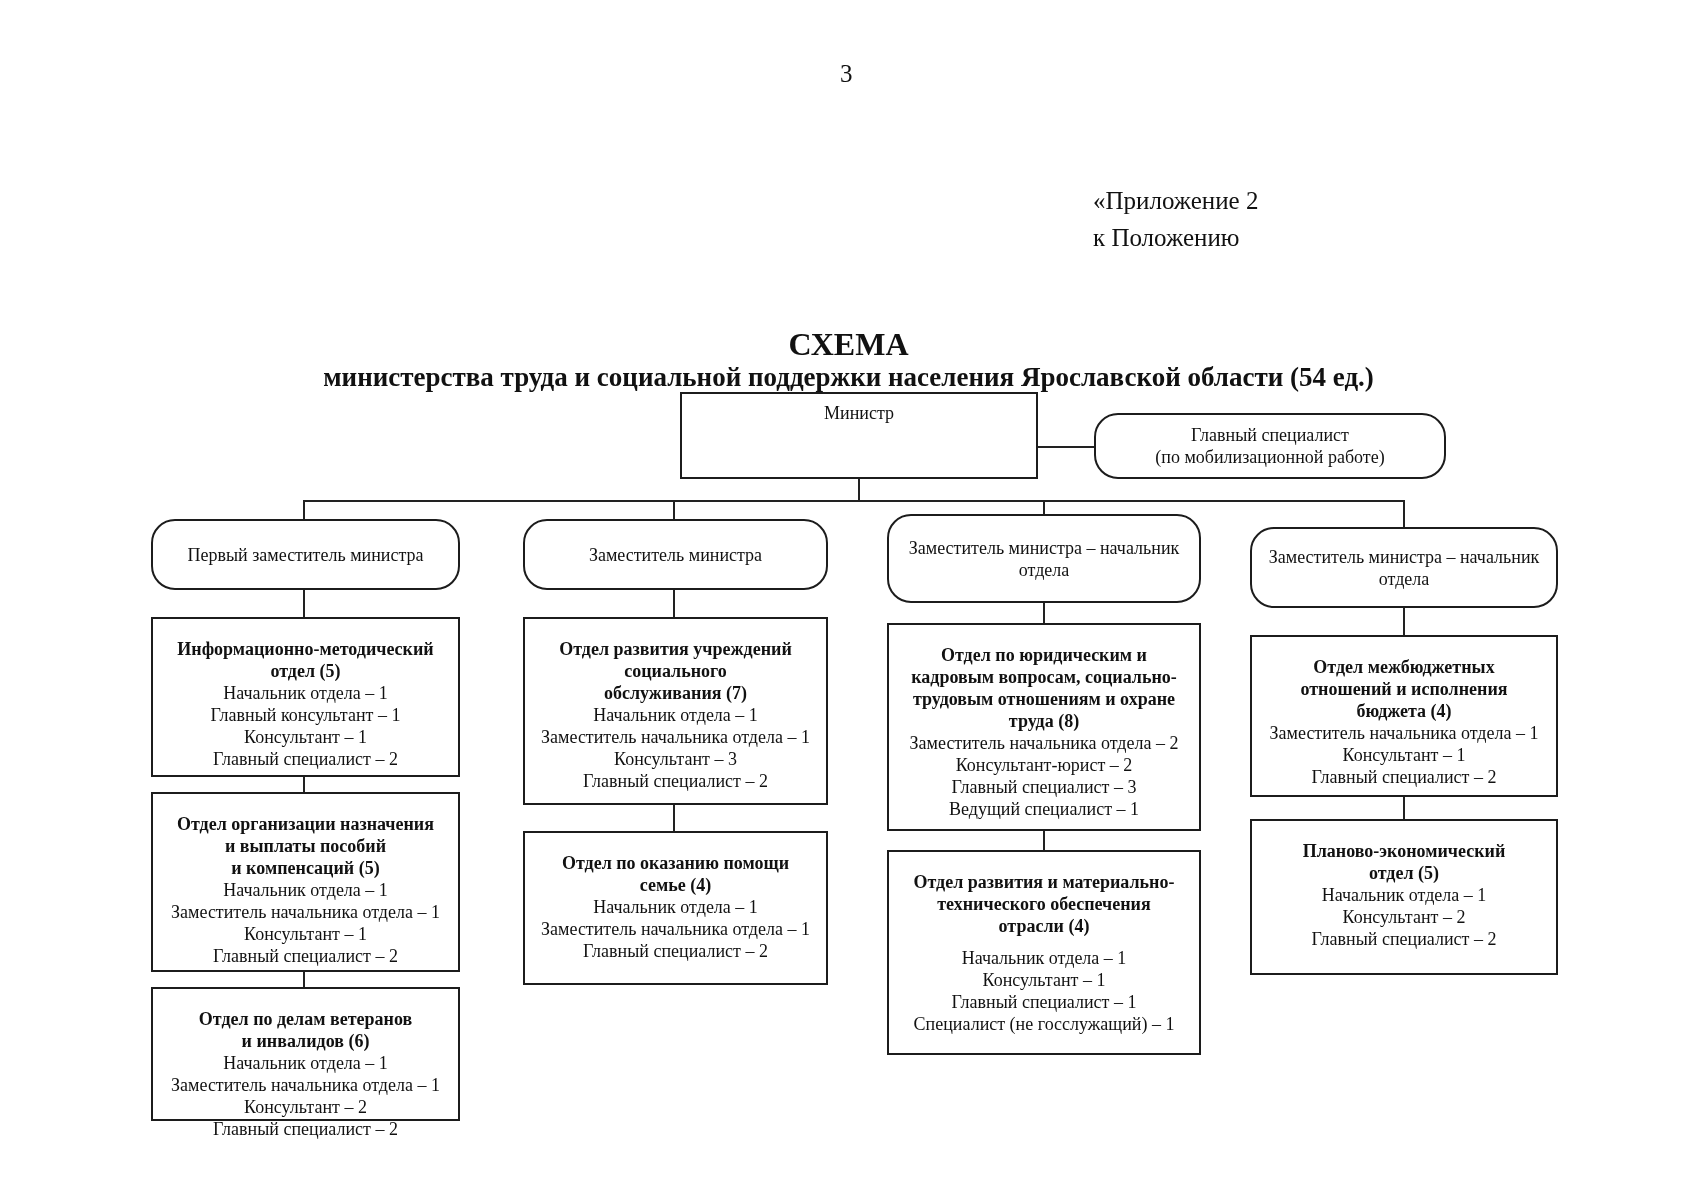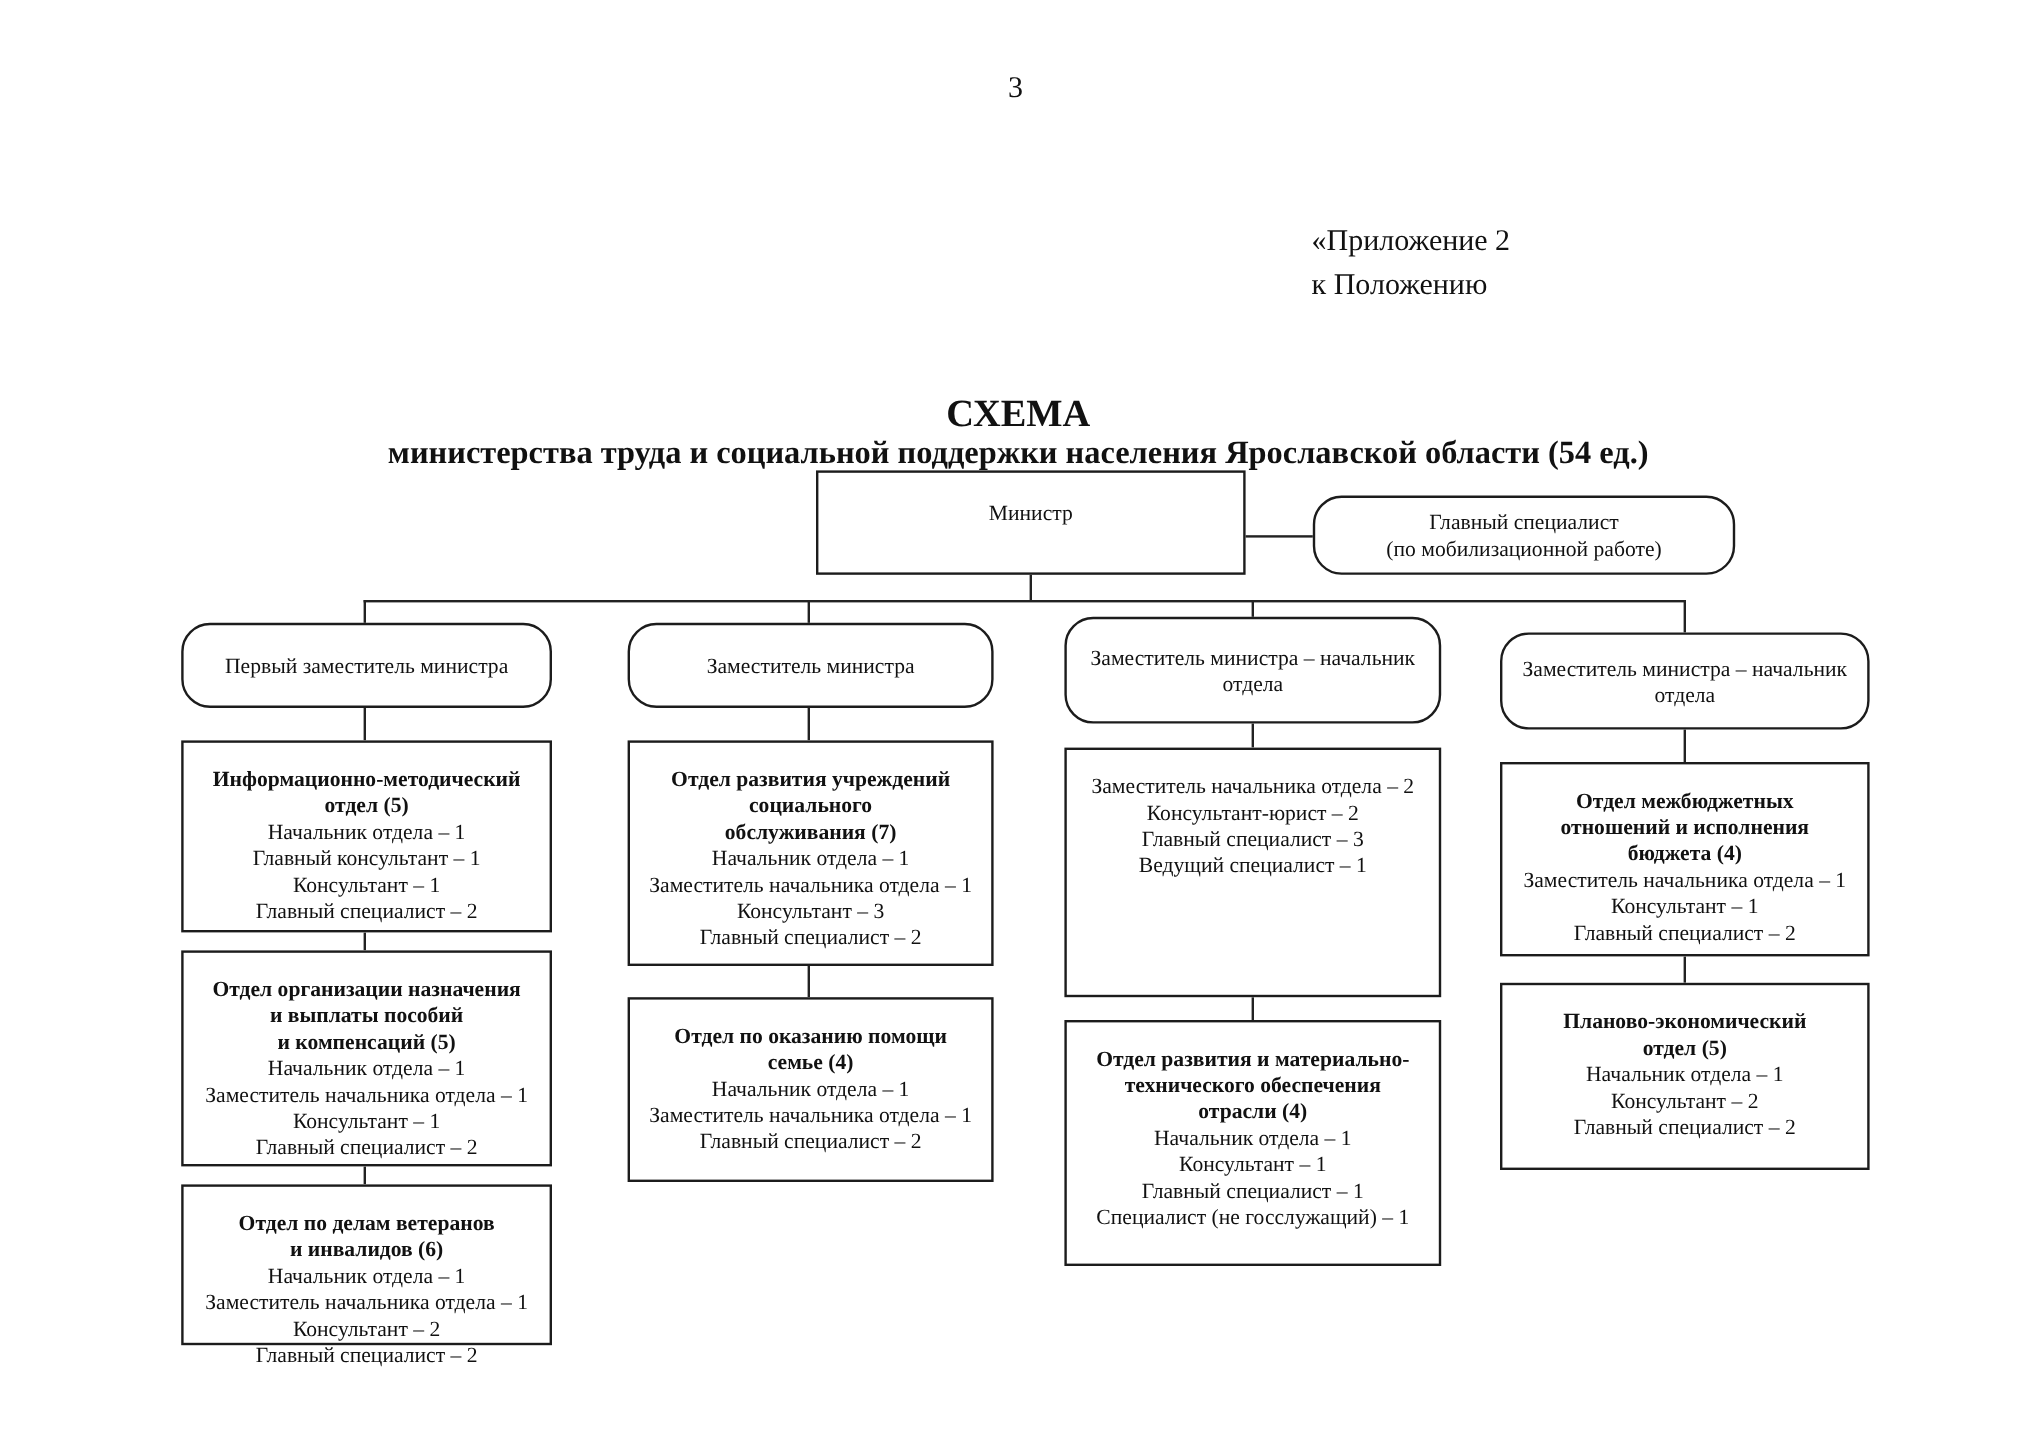--- a/index.html
+++ b/index.html
@@ -14,21 +14,21 @@
   .pagenum{font-size:25px;}
   .annot{font-size:25px;line-height:37px;}
   .doctitle{width:1697px;text-align:center;font-weight:bold;font-size:32px;}
   .docsubtitle{width:1697px;text-align:center;font-weight:bold;font-size:27px;}
   
   .box{
     position:absolute;border:2px solid #1c1c1c;background:#fff;
     box-sizing:border-box;display:flex;flex-direction:column;align-items:center;
     font-size:18px;line-height:22px;text-align:center;
   }
-  .box.toppad{justify-content:flex-start;padding-top:22px;}
+  .box.toppad{justify-content:flex-start;padding-top:8px;}
   .box.vcenter{justify-content:center;border-radius:24px;}
   .dept{justify-content:flex-start;padding-top:19px;}
   .t{font-weight:bold;}
   
   .hline,.vline{position:absolute;background:#222;}
   .hline{height:2px;}
   .vline{width:2px;}
 </style>
 </head>
 <body>
@@ -120,26 +120,30 @@
 </div>
 <div class="box dept" style="left:523px;top:831px;width:305px;height:154px;">
   <div class="t ml">Отдел по оказанию помощи
 семье (4)</div>
   <div class="ml">Начальник отдела – 1
 Заместитель начальника отдела – 1
 Главный специалист – 2</div>
 </div>
 
 <div class="box dept" style="left:887px;top:623px;width:314px;height:208px;">
+  <div class="t ml">Отдел по юридическим и
+кадровым вопросам, социально-
+трудовым отношениям и охране
+труда (8)</div>
   <div class="ml">Заместитель начальника отдела – 2
 Консультант-юрист – 2
 Главный специалист – 3
 Ведущий специалист – 1</div>
 </div>
-<div class="box dept" style="left:887px;top:850px;width:314px;height:205px;">
+<div class="box dept" style="left:887px;top:850px;width:314px;height:205px;gap:10px;">
   <div class="t ml">Отдел развития и материально-
 технического обеспечения
 отрасли (4)</div>
   <div class="ml">Начальник отдела – 1
 Консультант – 1
 Главный специалист – 1
 Специалист (не госслужащий) – 1</div>
 </div>
 
 <div class="box dept" style="left:1250px;top:635px;width:308px;height:162px;">

